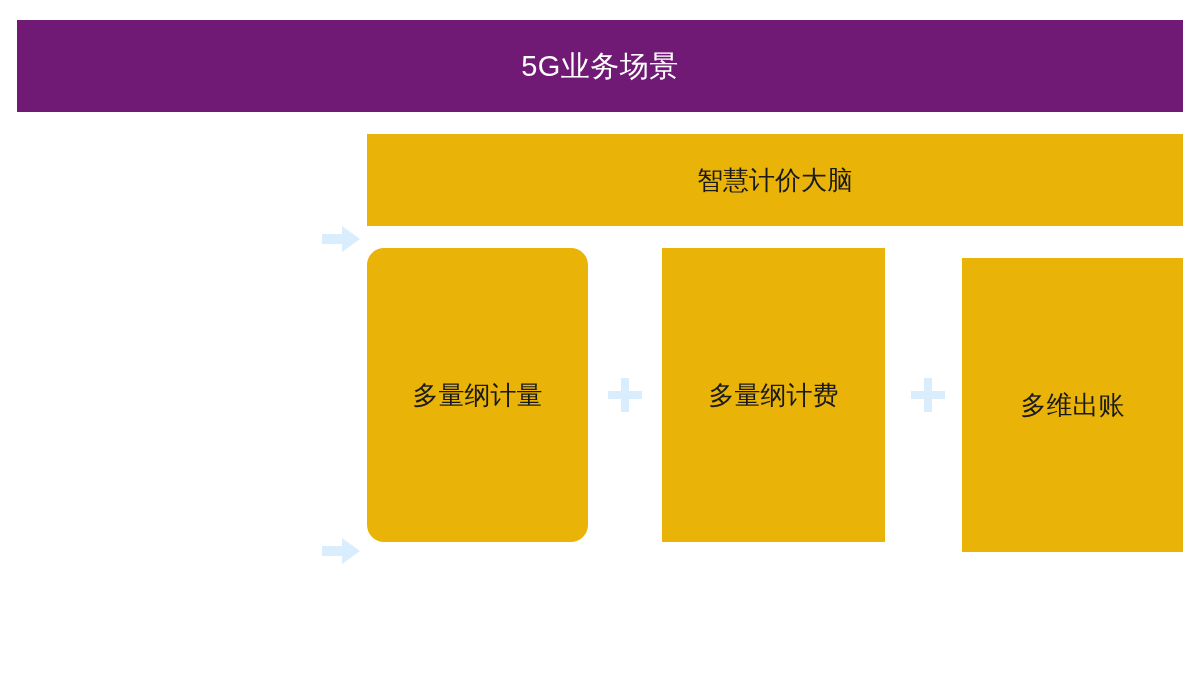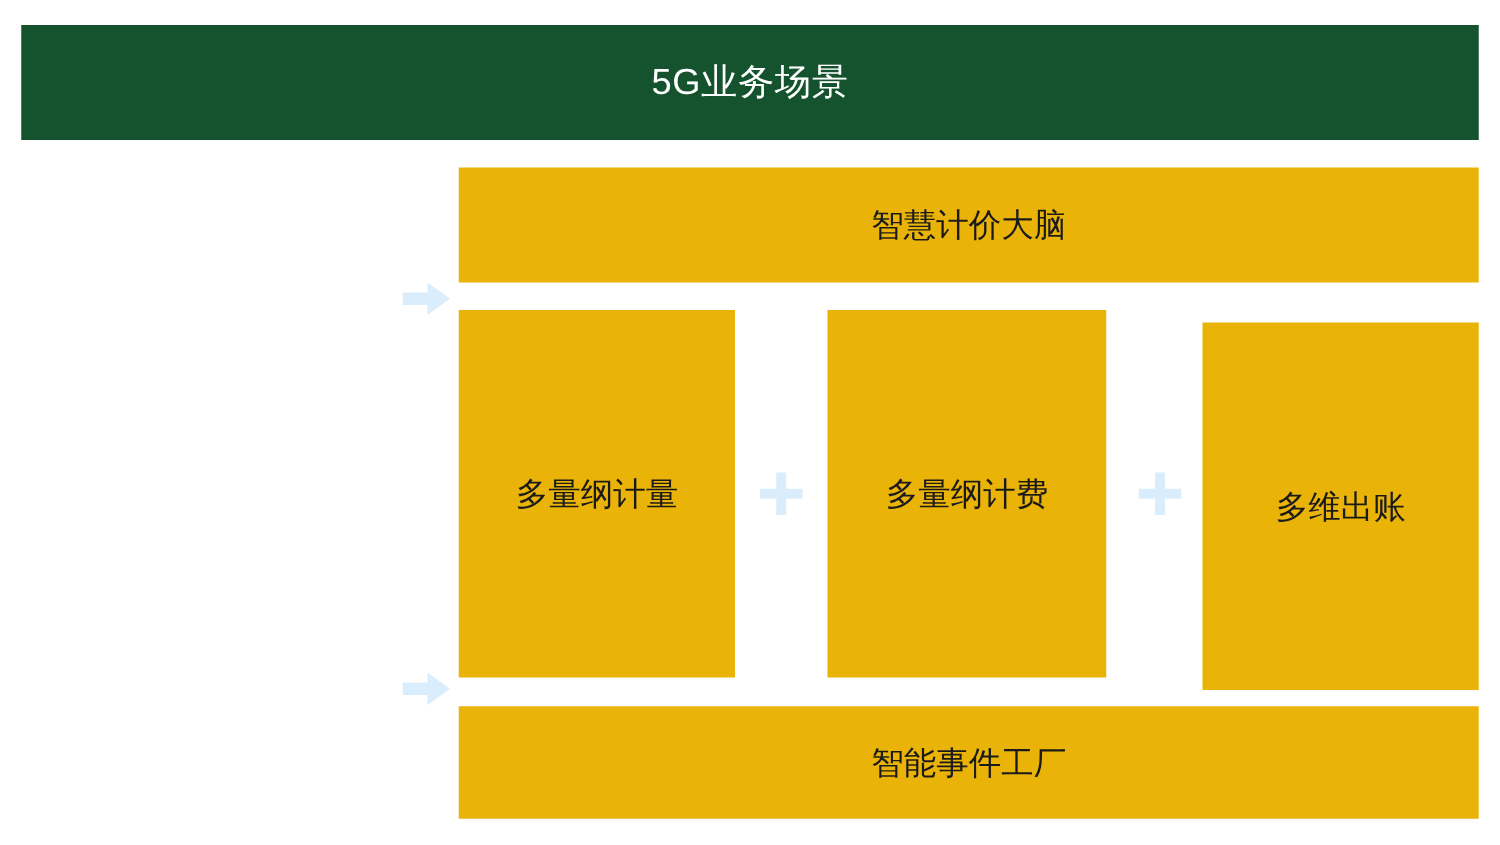--- a/index.html
+++ b/index.html
@@ -22,21 +22,21 @@
     background: #ffffff;
   }
 
   
   .header-banner {
     position: absolute;
     left: 17px;
     top: 20px;
     width: 1166px;
     height: 92px;
-    background: #14532d;
+    background: #701a75;
     display: flex;
     align-items: center;
     justify-content: center;
   }
   .header-title {
     color: #ffffff;
     font-size: 29px;
     line-height: 1;
     letter-spacing: 0.5px;
     white-space: nowrap;
@@ -77,21 +77,21 @@
     top: 565px;
     width: 816px;
     height: 90px;
   }
 
   
   .cap-panel {
     top: 248px;
     height: 294px;
   }
-  .cap-1 { left: 367px;  width: 221px; }
+  .cap-1 { left: 367px;  width: 221px; border-radius: 17px; }
   .cap-2 { left: 662px;  width: 223px; }
   .cap-3 { left: 962px;  width: 221px; margin-top: 10px; }
 
   
   .plus-icon {
     position: absolute;
     top: 378px;
     width: 34px;
     height: 34px;
   }
@@ -162,17 +162,14 @@
   <div class="panel cap-panel cap-2">
     <div class="panel-label">多量纲计费</div>
   </div>
 
   <div class="plus-icon plus-2"></div>
 
   <div class="panel cap-panel cap-3">
     <div class="panel-label">多维出账</div>
   </div>
 
-  <div class="panel factory-panel">
-    <div class="panel-label">智能事件工厂</div>
-  </div>
 
 </div>
 
 </body></html>

